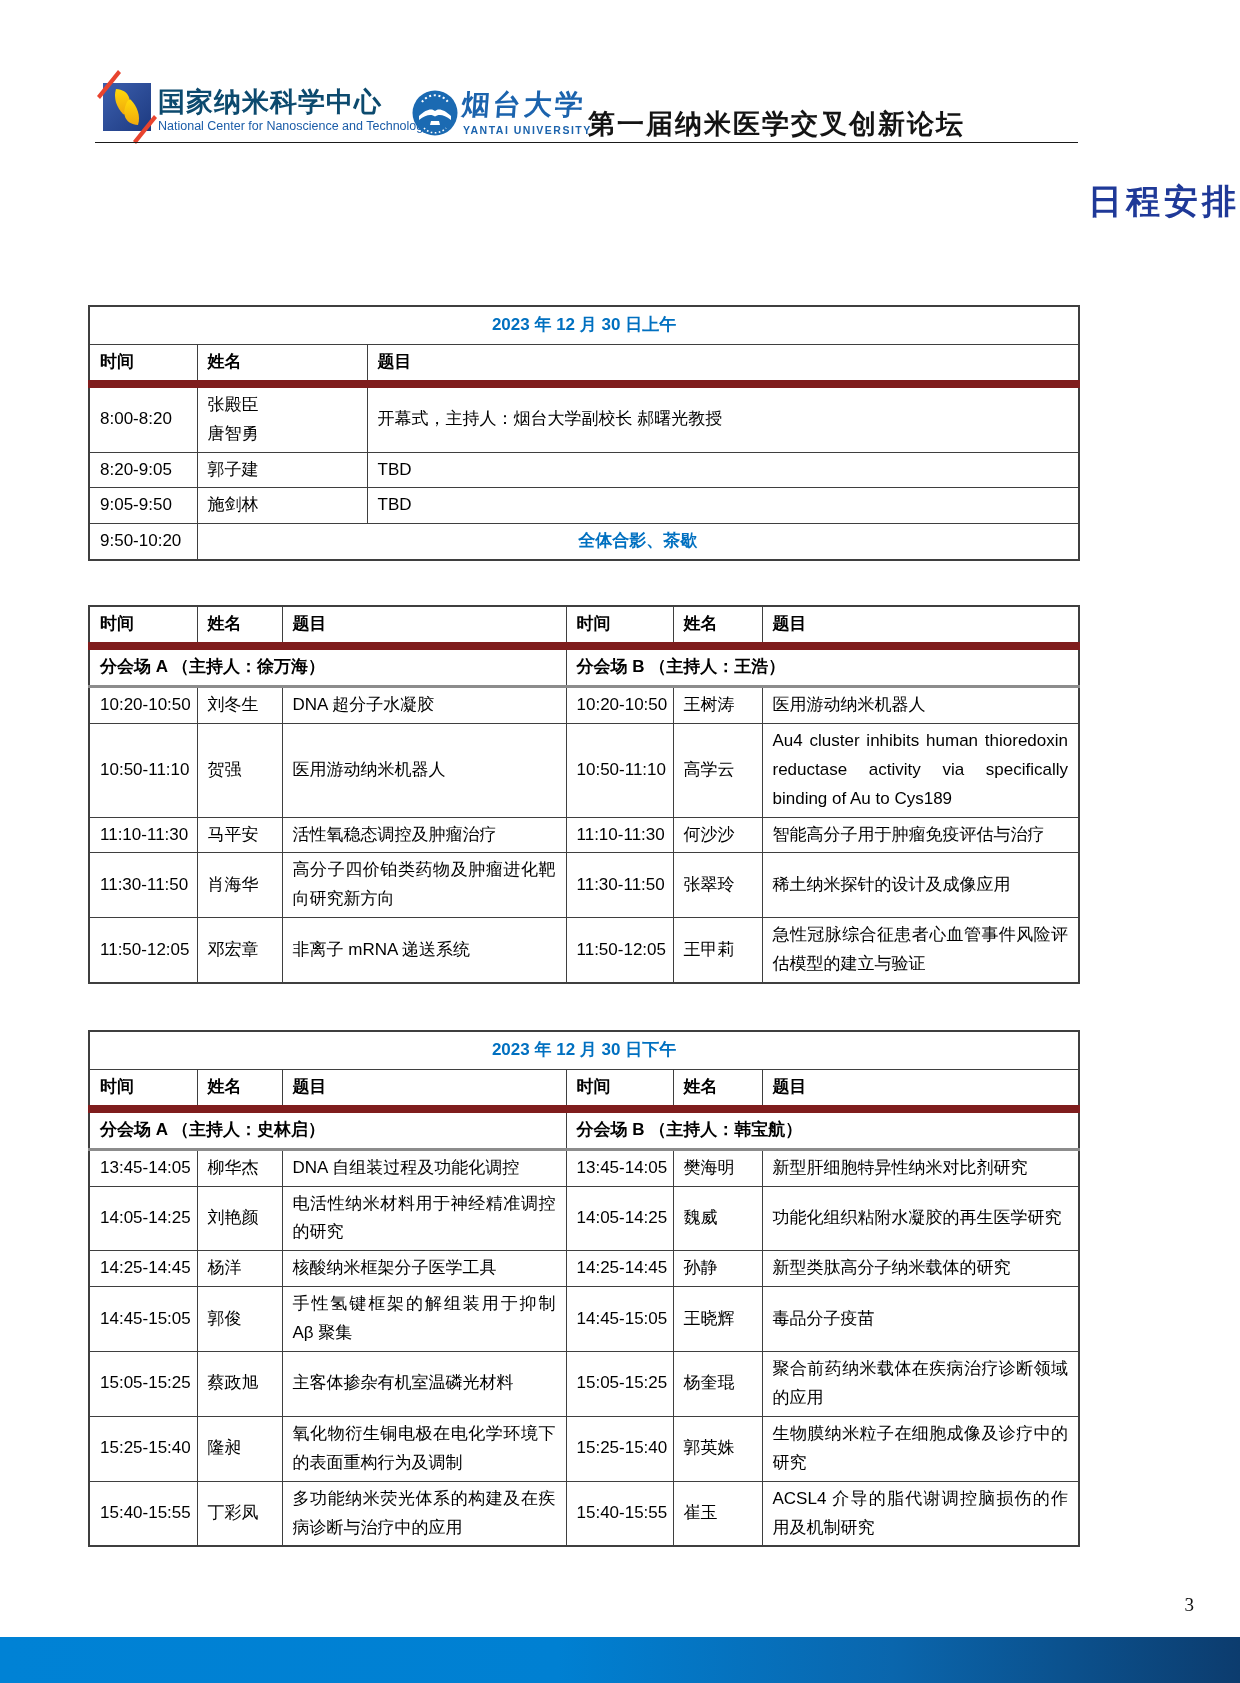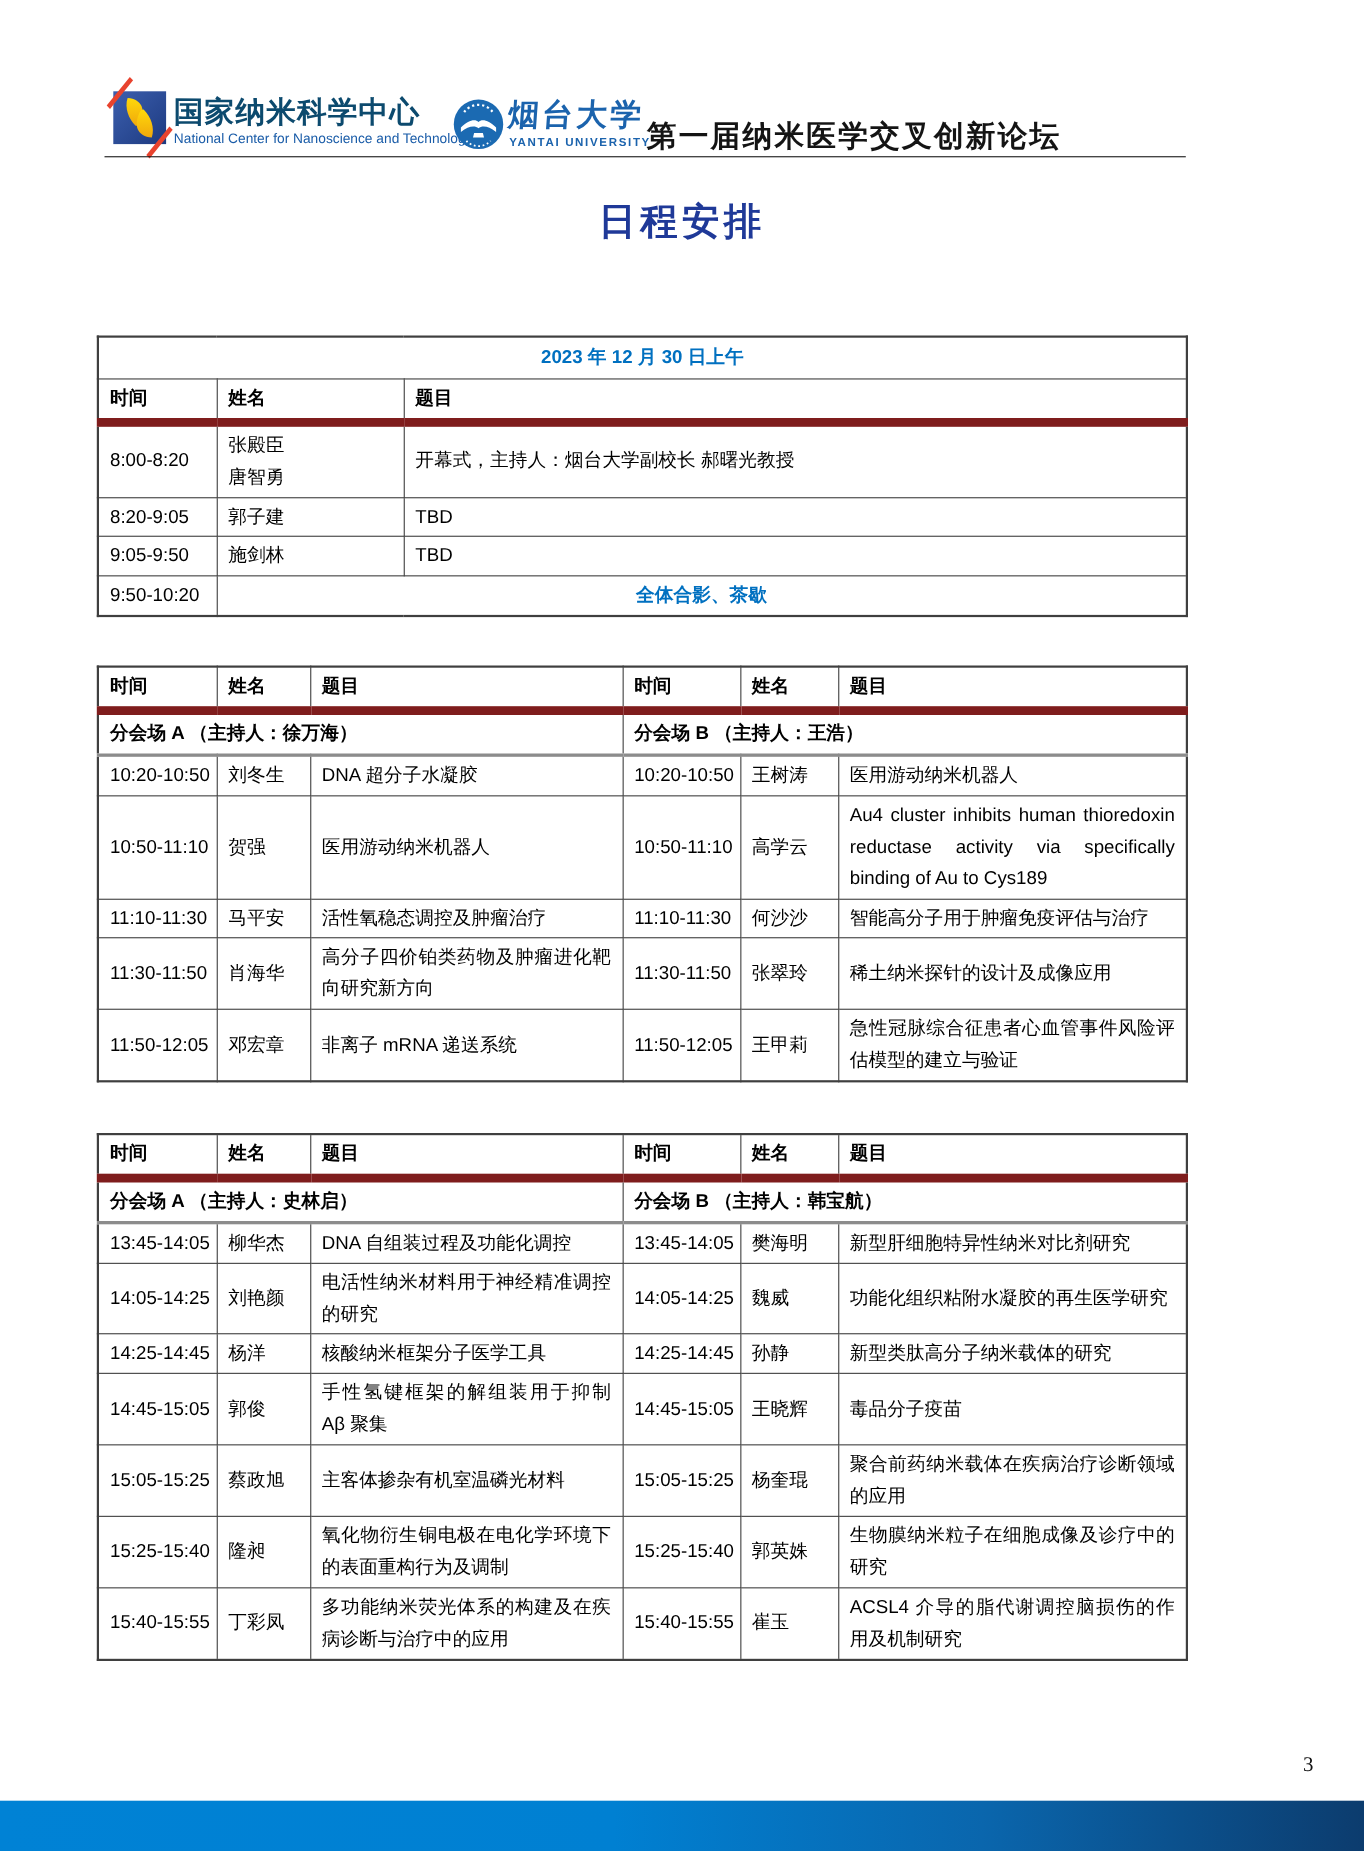--- a/index.html
+++ b/index.html
@@ -18,21 +18,21 @@
             color:#1b63ad; letter-spacing:3px; transform:skewX(-4deg);
             font-family:"Liberation Serif", serif; }
   .ytu-en { position:absolute; left:463px; top:124px; font-size:10.5px; font-weight:bold;
             color:#1b63ad; letter-spacing:1.5px; }
   .forum-title { position:absolute; left:588px; top:106px; font-size:27px; font-weight:bold;
                  color:#141414; letter-spacing:2px; font-family:"Liberation Serif", serif; }
   .header-rule { position:absolute; left:95px; right:162px; bottom:0; height:0;
                  border-bottom:1.5px solid #1a1a1a; }
 
   
-  h1.page-title { margin-top:36px; text-align:center; font-size:34px; font-weight:bold;
+  h1.page-title { margin-top:36px; text-align:right; font-size:34px; font-weight:bold;
                   color:#1f3998; font-family:"Liberation Serif", serif; letter-spacing:4px; }
 
   
   table.sched { border-collapse:collapse; table-layout:fixed; width:990px; margin-left:88px;
                 font-size:17px; border:2px solid #3f3f3f; }
   table.t-morning { margin-top:80px; }
   table.t-midday  { margin-top:44px; }
   table.t-afternoon { margin-top:46px; }
   .sched th, .sched td { border:1px solid #3f3f3f; padding:3px 10px; line-height:1.7;
                          vertical-align:middle; text-align:left; font-weight:normal; }
@@ -196,20 +196,23 @@
 <table class="sched t-afternoon">
   <colgroup>
       <col style="width:108px">
       <col style="width:85px">
       <col style="width:284px">
             <col style="width:107px">
       <col style="width:89px">
       <col style="width:317px">
     </colgroup>
   <tbody>
+      <tr class="r-date">
+        <td colspan="6">2023 年 12 月 30 日下午</td>
+      </tr>
       <tr class="r-cols">
         <th>时间</th>
         <th>姓名</th>
         <th>题目</th>
         <th>时间</th>
         <th>姓名</th>
         <th>题目</th>
       </tr>
       <tr class="r-session">
         <td colspan="3">分会场 A （主持人：史林启）</td>

